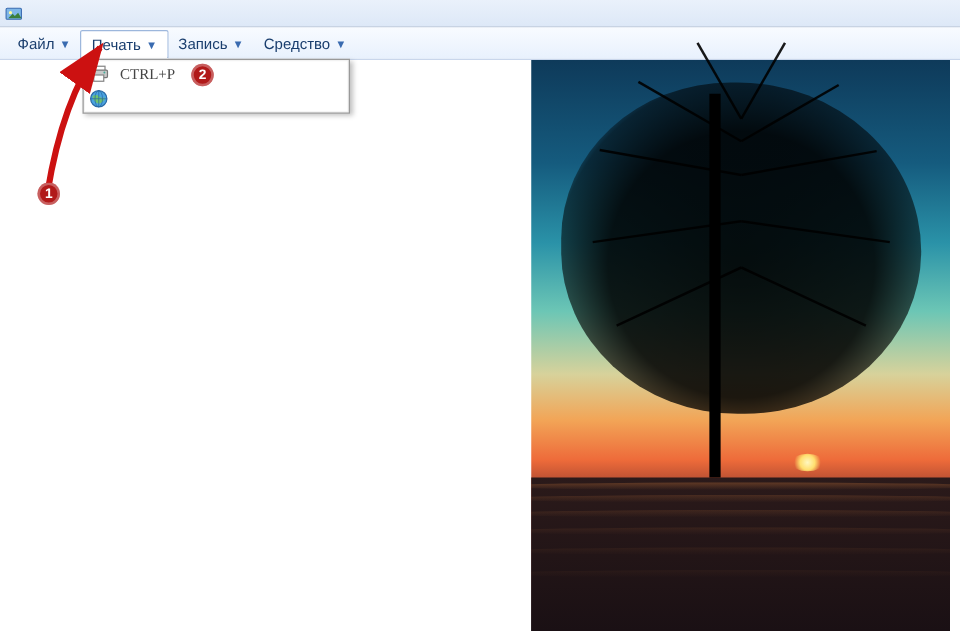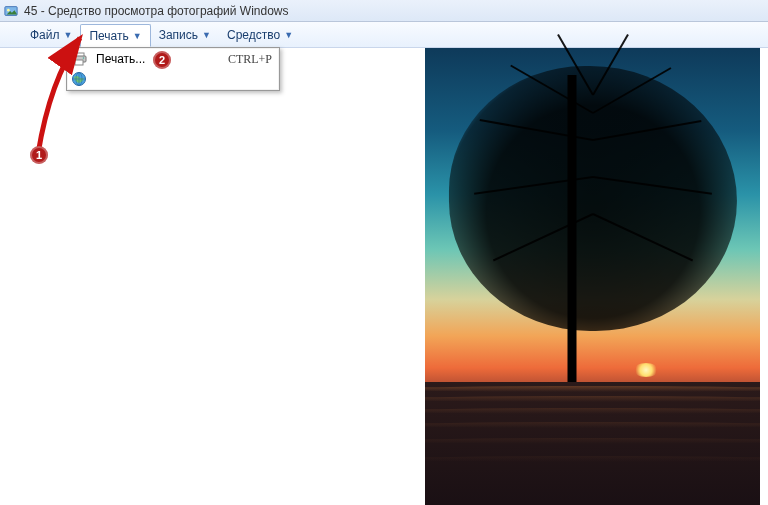--- a/index.html
+++ b/index.html
@@ -1,19 +1,19 @@
 <!DOCTYPE html>
 <html><head>
 <meta charset="utf-8">
 <style>
   * { box-sizing: border-box; margin: 0; padding: 0; }
   html, body { width: 768px; height: 505px; font-family: "Segoe UI", Tahoma, sans-serif; font-size: 12px; background: #fff; overflow: hidden; }
   .titlebar { height: 22px; background: linear-gradient(#eaf1fb, #dde8f7); border-bottom: 1px solid #b9c6da; display: flex; align-items: center; padding: 0 4px; color: #333; }
   .titlebar .app-icon { width: 14px; height: 14px; margin-right: 6px; }
-  .toolbar { height: 26px; background: linear-gradient(#f8fbff, #e8f1fd); border-bottom: 1px solid #c9d6eb; display: flex; align-items: stretch; padding: 0 22px; }
+  .toolbar { height: 26px; background: linear-gradient(#f8fbff, #e8f1fd); border-bottom: 1px solid #c9d6eb; display: flex; align-items: stretch; padding: 0 6px; }
   .menu-item { display: flex; align-items: center; padding: 0 8px; color: #1a3e6e; cursor: default; position: relative; }
   .menu-item.active { background: #fff; border: 1px solid #9db7dc; border-bottom: 1px solid #fff; border-radius: 2px 2px 0 0; margin-top: 2px; }
   .caret { margin-left: 4px; color: #3a6bb0; font-size: 9px; }
   .dropdown { position: absolute; top: 47px; left: 66px; width: 214px; background: #f2f2f2; border: 1px solid #999; box-shadow: 2px 2px 4px rgba(0,0,0,0.25); z-index: 30; }
   .dropdown-inner { background: #fff; margin: 1px; }
   .dd-row { display: flex; align-items: center; height: 20px; padding: 0 6px 0 2px; }
   .dd-icon { width: 18px; height: 18px; margin-right: 8px; display:flex; align-items:center; justify-content:center; }
   .dd-label { flex: 1; }
   .dd-shortcut { color: #444; font-family: Liberation Serif, serif; }
   .viewer { position: absolute; top: 48px; left: 0; right: 0; bottom: 0; background: #fff; }
@@ -34,21 +34,20 @@
 <body>
 
 <div class="titlebar">
   <span class="app-icon">
     <svg viewBox="0 0 16 16" width="14" height="14">
       <rect x="1" y="3" width="14" height="10" rx="1" fill="#7fb7e8" stroke="#3a6bb0"></rect>
       <circle cx="5" cy="7" r="1.5" fill="#fffb9e"></circle>
       <path d="M3 12 L7 8 L9 10 L12 7 L15 12 Z" fill="#3a7f3a"></path>
     </svg>
   </span>
-  <span>45 - Средство просмотра фотографий Windows</span>
 </div>
 
 <div class="toolbar">
   <div class="menu-item">
     <span>Файл</span>
     <span class="caret">▼</span>
   </div>
   <div class="menu-item active">
     <span>Печать</span>
     <span class="caret">▼</span>
@@ -67,21 +66,20 @@
   <div class="dropdown-inner">
     <div class="dd-row">
       <span class="dd-icon">
         <svg viewBox="0 0 16 16" width="16" height="16">
           <rect x="3" y="2" width="10" height="4" fill="#fff" stroke="#888"></rect>
           <rect x="1" y="5" width="14" height="6" rx="1" fill="#c9c9c9" stroke="#777"></rect>
           <rect x="4" y="9" width="8" height="5" fill="#fff" stroke="#888"></rect>
           <circle cx="12.5" cy="7" r="0.8" fill="#4a9"></circle>
         </svg>
       </span>
-      <span class="dd-label">Печать...</span>
       <span class="dd-shortcut">CTRL+P</span>
     </div>
     <div class="dd-row">
       <span class="dd-icon">
         <svg viewBox="0 0 16 16" width="16" height="16">
           <circle cx="8" cy="8" r="6.5" fill="#4aa3e0" stroke="#2a6aa5"></circle>
           <path d="M3 6 Q6 4 8 6 Q10 8 13 7 Q12 11 8 12 Q4 11 3 6 Z" fill="#6fc36f"></path>
           <path d="M8 1.5 V14.5 M1.5 8 H14.5" stroke="#2a6aa5" stroke-width="0.6" fill="none"></path>
           <ellipse cx="8" cy="8" rx="3" ry="6.5" stroke="#2a6aa5" stroke-width="0.6" fill="none"></ellipse>
         </svg>

